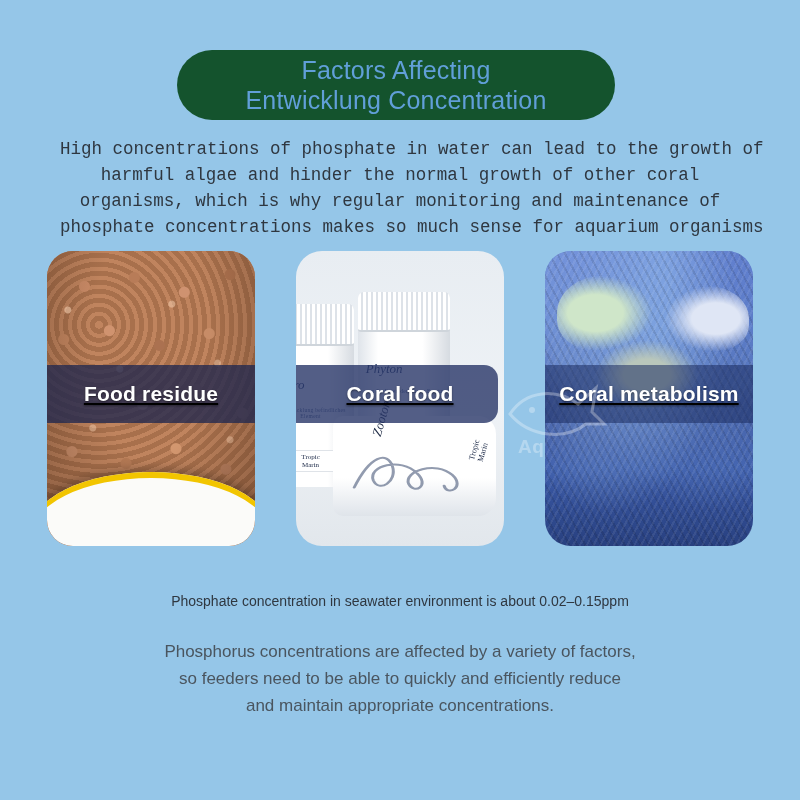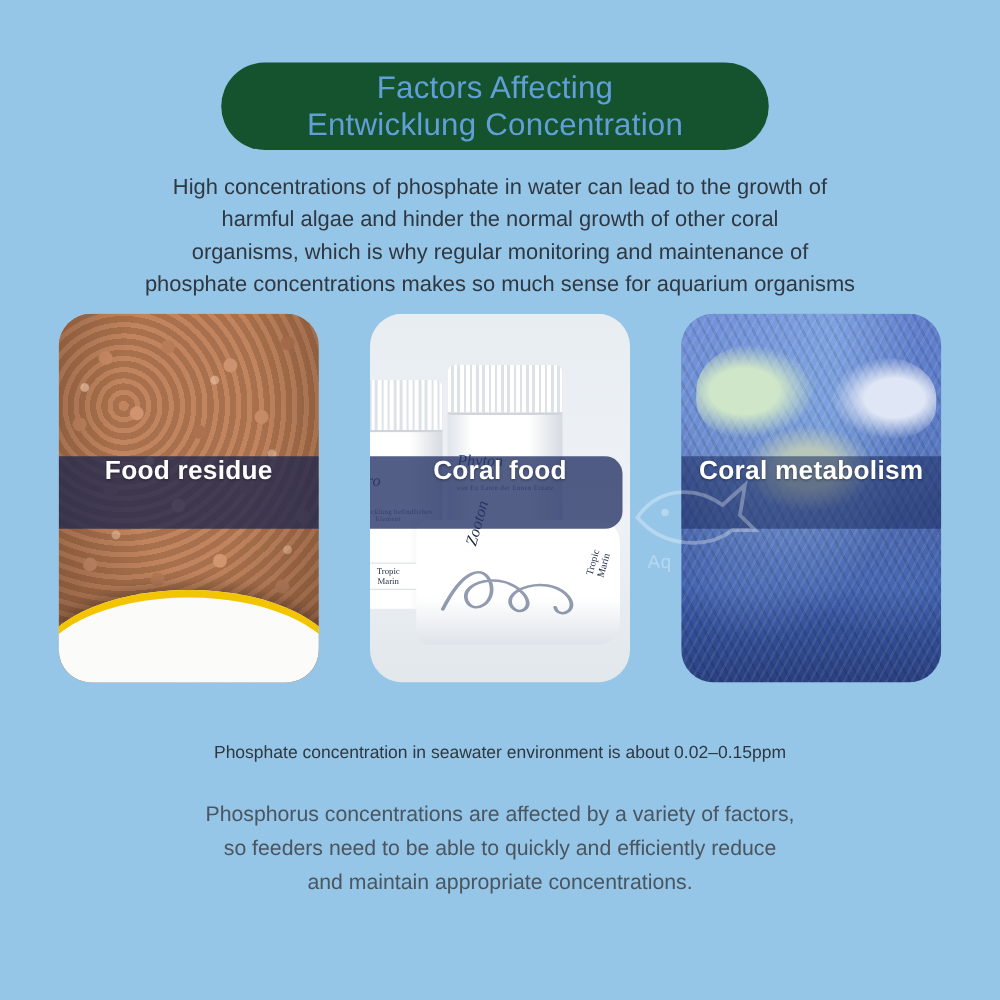--- a/index.html
+++ b/index.html
@@ -41,20 +41,21 @@
   
   .intro {
     position: absolute;
     left: 60px;
     top: 136px;
     width: 680px;
     text-align: center;
     color: #2f3740;
     font-size: 17.5px;
     line-height: 26px;
+    font-family: Liberation Mono, monospace;
   }
   .intro span { display: block; white-space: nowrap; }
 
   
   .cards {
     position: absolute;
     left: 0;
     top: 251px;
     width: 800px;
     height: 295px;
@@ -258,22 +259,23 @@
   }
 
   
   .band {
     position: absolute;
     left: 0;
     top: 114px;
     width: 100%;
     height: 58px;
     display: flex;
-    align-items: flex-start;
+    align-items: center;
     justify-content: center;
+    text-decoration: underline;
   }
   .band-bg {
     position: absolute;
     inset: 0;
   }
   .band-0 .band-bg { background: rgba(32,40,80,.78); }
   .band-1 .band-bg {
     background: rgba(40,54,104,.80);
     border-radius: 0 14px 14px 0;
     right: 6px;
@@ -298,22 +300,22 @@
     width: 150px;
     height: 92px;
     opacity: .30;
     pointer-events: none;
   }
   .watermark .wm-text {
     position: absolute;
     left: 26px;
     bottom: 2px;
     color: #ffffff;
-    font-size: 15px;
-    font-weight: normal;
+    font-size: 19px;
+    font-weight: bold;
     letter-spacing: .5px;
   }
 
   
   .footer-highlight {
     position: absolute;
     left: 60px;
     top: 588px;
     width: 680px;
     text-align: center;

